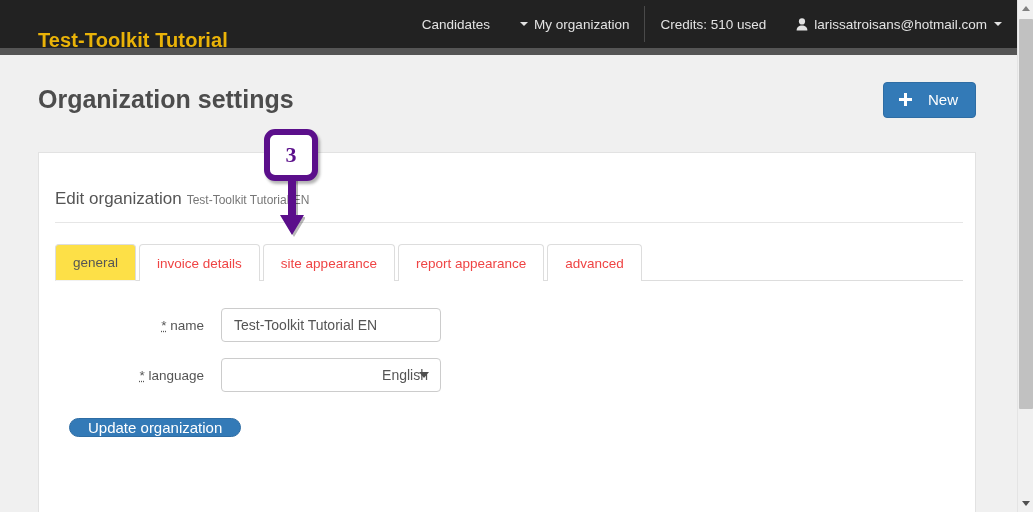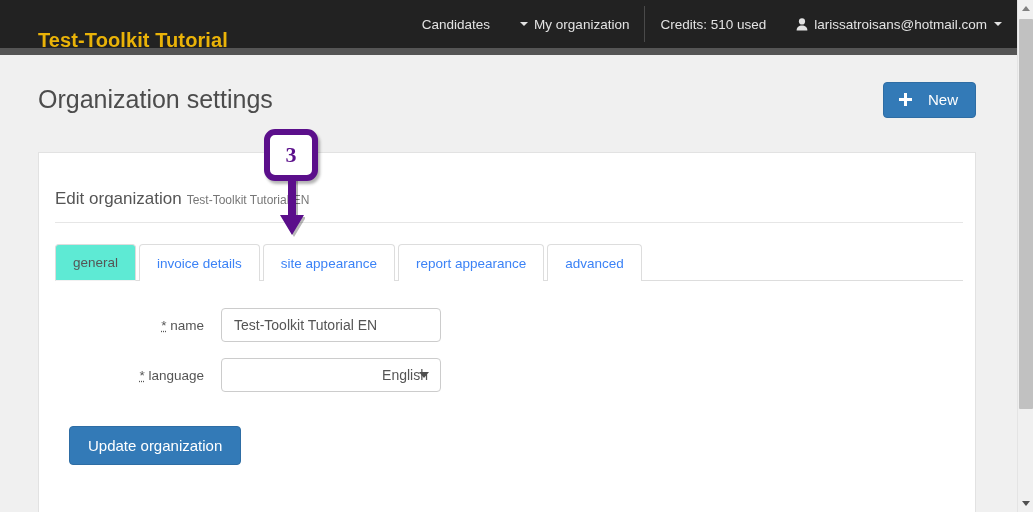--- a/index.html
+++ b/index.html
@@ -104,21 +104,21 @@
     position: relative;
     height: 63px;
   }
   .page-title {
     position: absolute;
     left: 38px;
     top: 44px;
     transform: translateY(-50%);
     font-size: 25px;
     color: #4c4c4c;
-    font-weight: normal;
+    font-weight: bold;
     margin: 0;
     white-space: nowrap;
   }
   .new-btn {
     position: absolute;
     right: 41px;
     top: 45px;
     transform: translateY(-50%);
     background: #337ab7;
     border: 1px solid #2e6da4;
@@ -186,32 +186,32 @@
     display: flex;
     align-items: flex-end;
   }
   .tab {
     position: relative;
     height: 37px;
     padding: 0 17px;
     display: flex;
     align-items: center;
     font-size: 13.5px;
-    color: #3b82f6;
+    color: #ef4444;
     background: #ffffff;
     border: 1px solid #dddddd;
     border-bottom: none;
     border-radius: 4px 4px 0 0;
     margin-right: 3px;
     cursor: pointer;
     white-space: nowrap;
     bottom: -1px;
   }
   .tab.active {
-    background: #5eead4;
+    background: #fde047;
     border-bottom: 1px solid #f1f1f1;
     color: #555555;
   }
 
   
   .form { margin-top: 27px; }
   .form-row {
     display: flex;
     align-items: center;
     margin-bottom: 16px;
@@ -253,27 +253,27 @@
     right: 11px;
     top: 50%;
     transform: translateY(-50%);
     width: 0; height: 0;
     border-left: 5px solid transparent;
     border-right: 5px solid transparent;
     border-top: 6px solid #4d4d4d;
   }
   .update-btn {
     margin-left: 14px;
-    margin-top: 18px;
+    margin-top: 10px;
     background: #337ab7;
     border: 1px solid #2e6da4;
-    border-radius: 4px;
+    border-radius: 12px;
     color: #ffffff;
     font-size: 15px;
-    padding: 10px 18px;
+    padding: 0 18px;
     cursor: pointer;
     font-family: "Liberation Sans", sans-serif;
   }
 
   
   .annot {
     position: absolute;
     left: 264px;
     top: 129px;
     width: 54px;

